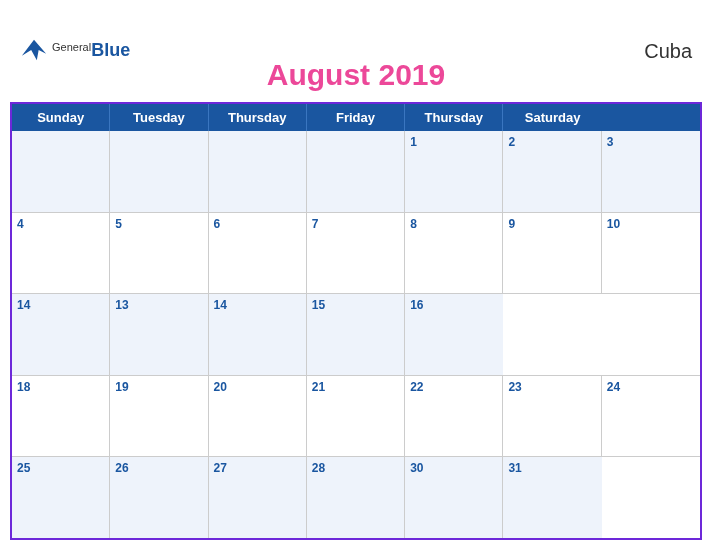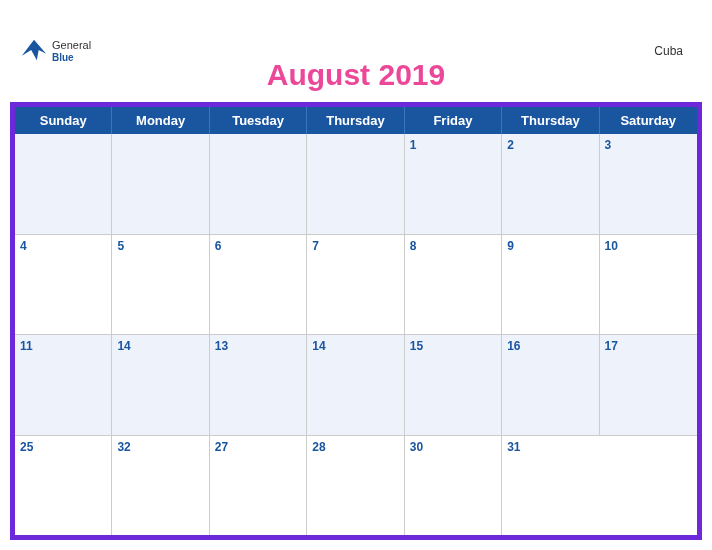--- a/index.html
+++ b/index.html
@@ -27,64 +27,64 @@
       left: 20px;
       top: 50%;
       transform: translateY(-50%);
       display: flex;
       align-items: center;
       gap: 4px;
     }
 
     .logo-text {
       display: flex;
-      flex-direction: column;
+      flex-direction: row;
       line-height: 1.1;
       justify-content: flex-end;
     }
 
     .logo-general {
       font-size: 11px;
       color: #333;
       font-weight: normal;
     }
 
     .logo-blue {
-      font-size: 10px;
+      font-size: 18px;
       color: #1a56a0;
       font-weight: bold;
     }
 
     .logo-bird {
       width: 28px;
       height: 28px;
     }
 
     .title {
       font-size: 30px;
       color: #ec4899;
       font-weight: bold;
       text-align: center;
       margin-top: 48px;
     }
 
     .country {
       position: absolute;
-      right: 29px;
+      right: 20px;
       top: 50%;
       transform: translateY(-50%);
-      font-size: 12px;
+      font-size: 20px;
       color: #333;
     }
 
     .calendar {
       flex: 1;
       display: flex;
       flex-direction: column;
-      border: 5px solid #6d28d9;
+      border: 2px solid #6d28d9;
       margin: 0 10px 10px 10px;
     }
 
     .day-headers {
       display: grid;
       grid-template-columns: repeat(7, 1fr);
       background: #1a56a0;
     }
 
     .day-header {
@@ -165,21 +165,20 @@
       <span class="logo-blue">Blue</span>
     </div>
   </div>
   <div class="title">August 2019</div>
   <div class="country">Cuba</div>
 </div>
 
 <div class="calendar">
   <div class="day-headers">
   <div class="day-header">Sunday</div>
-      <div class="day-header">Monday</div>
       <div class="day-header">Tuesday</div>
       <div class="day-header">Thursday</div>
       <div class="day-header">Friday</div>
       <div class="day-header">Thursday</div>
       <div class="day-header">Saturday</div>
     </div>
   <div class="weeks">
   <div class="week-row">
         <div class="day-cell empty"></div>
         <div class="day-cell empty"></div>
@@ -213,47 +212,64 @@
         </div>
         <div class="day-cell has-date">
           <span class="day-number">9</span>
         </div>
         <div class="day-cell has-date">
           <span class="day-number">10</span>
         </div>
       </div>
       <div class="week-row">
         <div class="day-cell has-date">
-          <span class="day-number">11</span>
-        </div>
-        <div class="day-cell has-date">
           <span class="day-number">14</span>
         </div>
         <div class="day-cell has-date">
           <span class="day-number">13</span>
         </div>
         <div class="day-cell has-date">
           <span class="day-number">14</span>
         </div>
         <div class="day-cell has-date">
           <span class="day-number">15</span>
         </div>
         <div class="day-cell has-date">
           <span class="day-number">16</span>
         </div>
-        <div class="day-cell has-date">
-          <span class="day-number">17</span>
+      </div>
+      <div class="week-row">
+        <div class="day-cell has-date">
+          <span class="day-number">18</span>
+        </div>
+        <div class="day-cell has-date">
+          <span class="day-number">19</span>
+        </div>
+        <div class="day-cell has-date">
+          <span class="day-number">20</span>
+        </div>
+        <div class="day-cell has-date">
+          <span class="day-number">21</span>
+        </div>
+        <div class="day-cell has-date">
+          <span class="day-number">22</span>
+        </div>
+        <div class="day-cell has-date">
+          <span class="day-number">23</span>
+        </div>
+        <div class="day-cell has-date">
+          <span class="day-number">24</span>
         </div>
       </div>
       <div class="week-row">
         <div class="day-cell has-date">
           <span class="day-number">25</span>
         </div>
         <div class="day-cell has-date">
-          <span class="day-number">32</span>
+          <span class="day-number">26</span>
         </div>
         <div class="day-cell has-date">
           <span class="day-number">27</span>
         </div>
         <div class="day-cell has-date">
           <span class="day-number">28</span>
         </div>
         <div class="day-cell has-date">
           <span class="day-number">30</span>
         </div>

